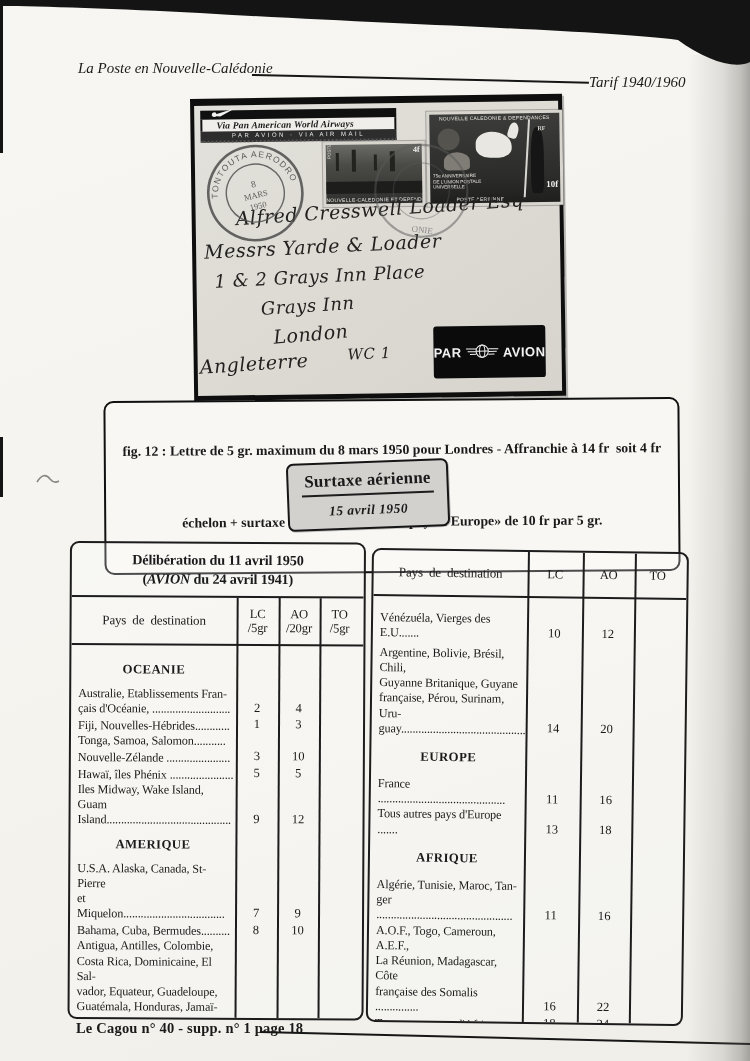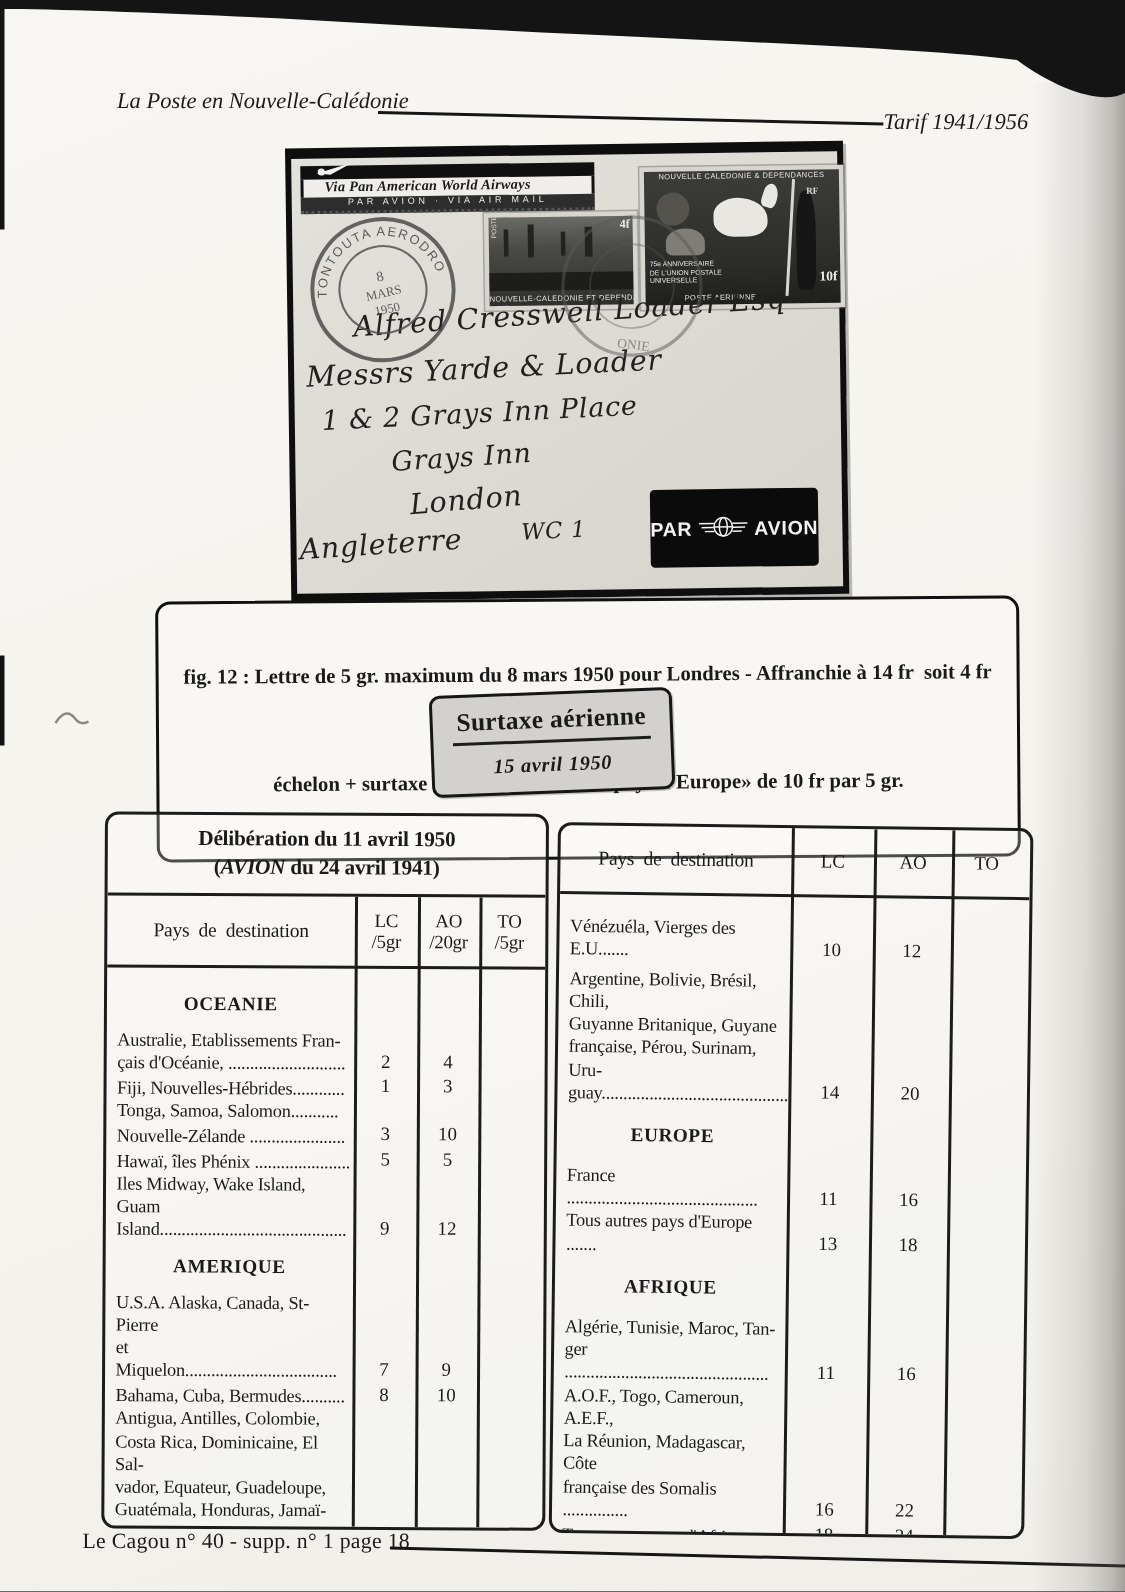--- a/index.html
+++ b/index.html
@@ -9,21 +9,21 @@
 
   
   .topband{position:absolute;top:0;left:0;z-index:9;}
   .edge-shade{position:absolute;top:55px;right:0;width:62px;height:1006px;z-index:8;
         background:linear-gradient(to right, rgba(110,105,98,0) 0%, rgba(120,115,108,.18) 55%, rgba(95,91,85,.34) 85%, rgba(70,67,62,.45) 100%);}
   .lmark{position:absolute;background:#141414;z-index:9;}
 
   
   .runhead{font-style:italic;font-size:15px;}
   .rule{position:absolute;height:2px;background:#161616;transform-origin:left center;}
-  .runfoot{font-weight:normal;font-size:14.5px;letter-spacing:.2px;}
+  .runfoot{font-weight:bold;font-size:14.5px;letter-spacing:.2px;margin-left:21px;}
 
   
   .photo{position:absolute;left:190px;top:99px;width:364px;height:290px;
          background:linear-gradient(145deg,#e3e1db 0%,#dedbd5 45%,#d7d4ce 100%);
          border:4px solid #0e0e0e;border-top-width:7px;border-bottom-width:5px;
          transform:rotate(-0.8deg);transform-origin:top left;box-shadow:2px 2px 0 rgba(0,0,0,.25);}
   .panam{position:absolute;left:6px;top:5px;width:196px;}
   .panam-top{height:9px;background:#101010;position:relative;}
   .panam-top svg{position:absolute;left:10px;top:-4px;}
   .panam-main{background:#efeeea;border-left:2px solid #111;border-right:2px solid #111;
@@ -104,21 +104,21 @@
   </svg>
   <div class="edge-shade"></div>
   <div class="lmark" style="left:0;top:5px;width:3px;height:148px;"></div>
   <div class="lmark" style="left:0;top:437px;width:3px;height:60px;"></div>
   <svg class="abs" style="left:34px;top:466px;z-index:9;" width="28" height="24">
     <path d="M3,16 q7,-11 13,-3 q4,5 9,2" stroke="#8a8680" stroke-width="1.6" fill="none"></path>
   </svg>
 
   <div class="abs runhead" style="left:78px;top:60px;">La Poste en Nouvelle-Calédonie</div>
   <div class="rule" style="left:252px;top:74px;width:337px;transform:rotate(1.3deg);"></div>
-  <div class="abs runhead" style="left:589px;top:74px;">Tarif 1941/1956</div>
+  <div class="abs runhead" style="left:589px;top:74px;">Tarif 1940/1960</div>
 
   <div class="photo">
 
     <div class="panam">
       <div class="panam-top">
         <svg width="26" height="12">
           <path d="M1,9 L25,2 L10,10 Z" fill="#f2f2f2"></path>
             <circle cx="4" cy="8" r="2.4" fill="#f2f2f2"></circle>
         </svg>
       </div>

